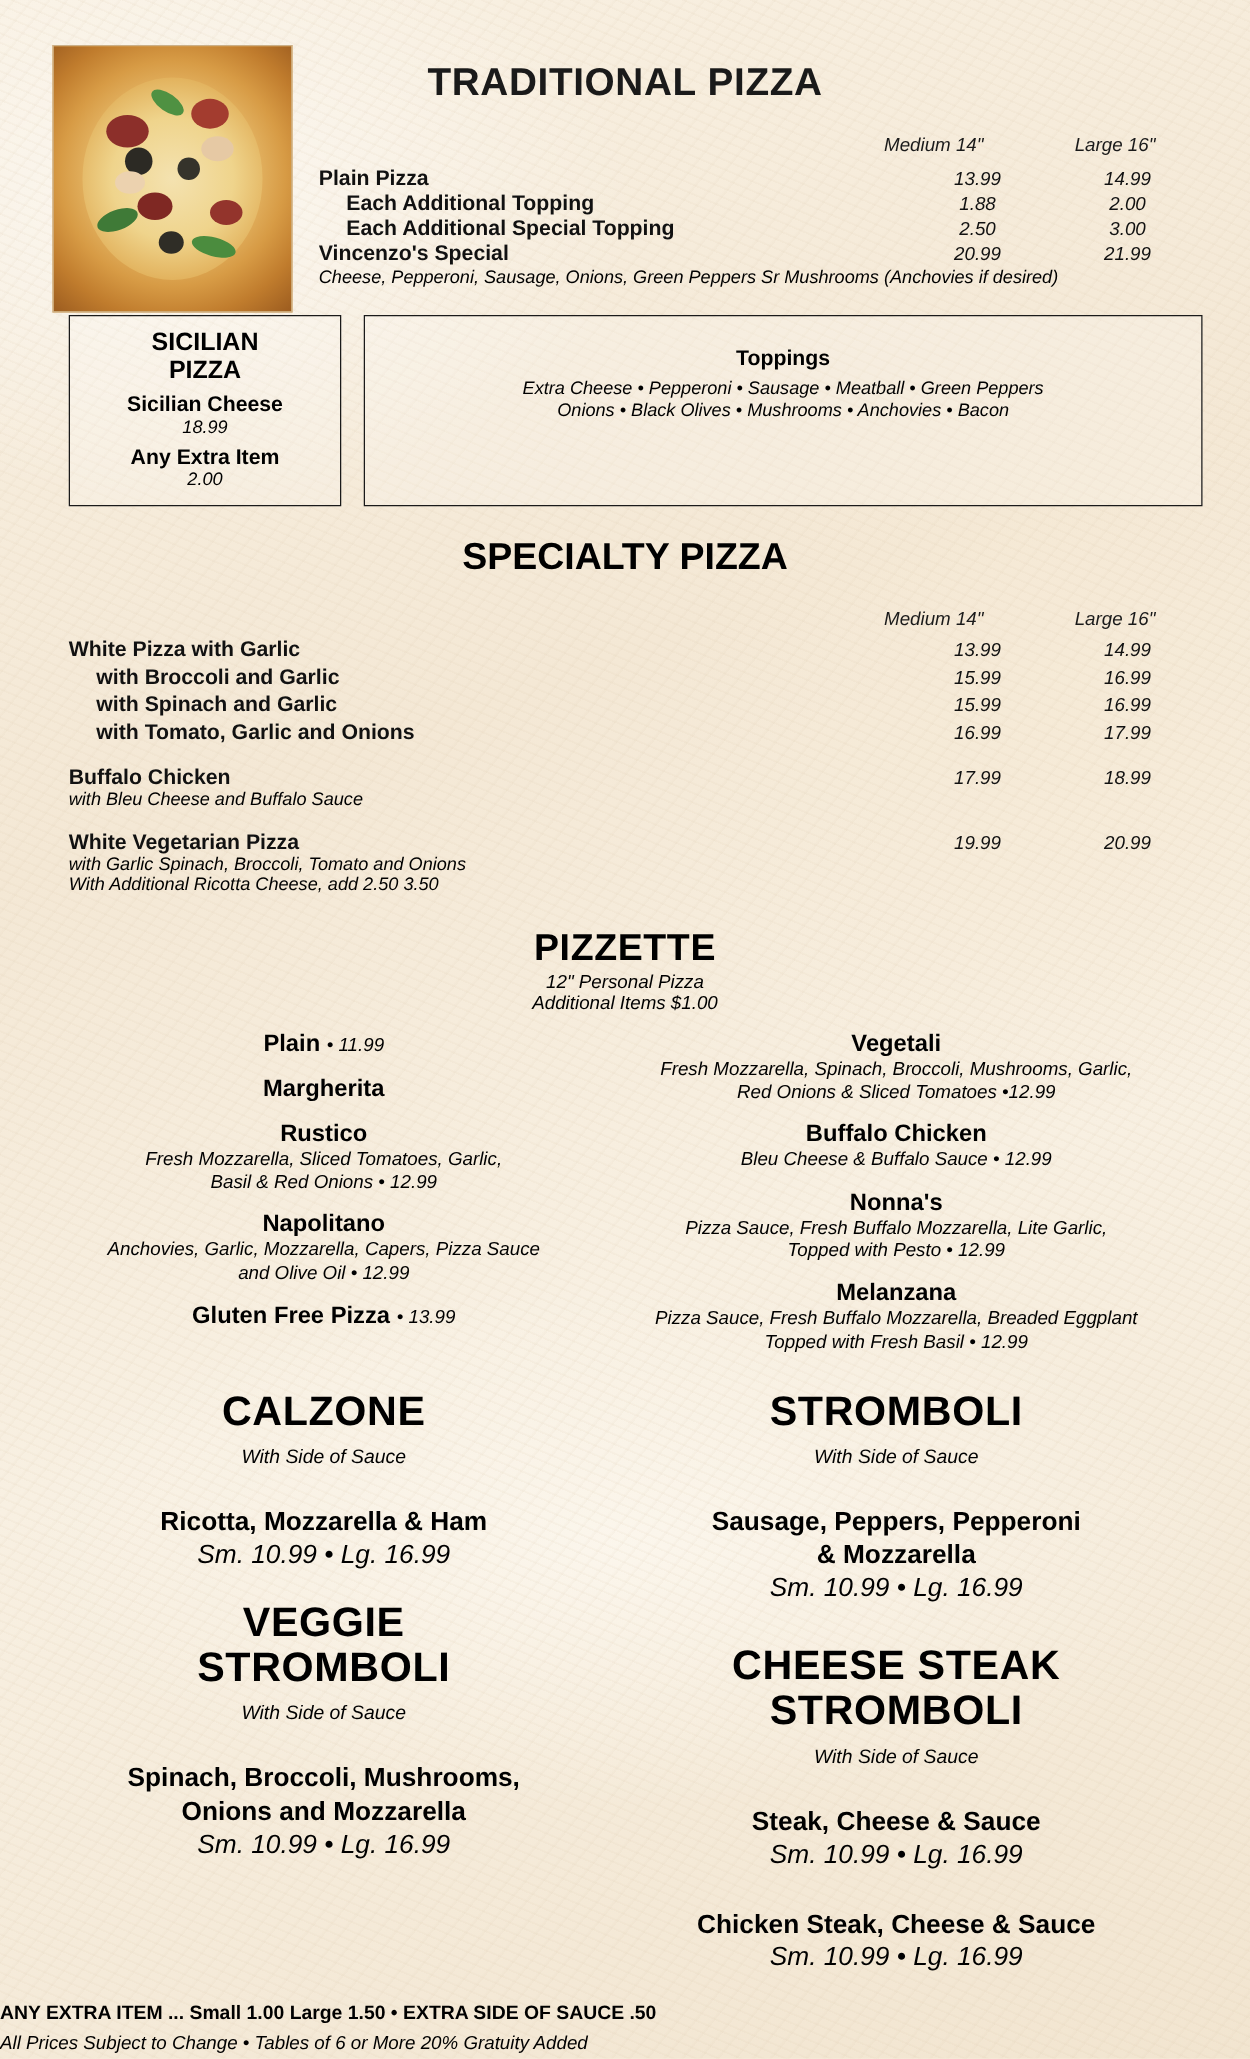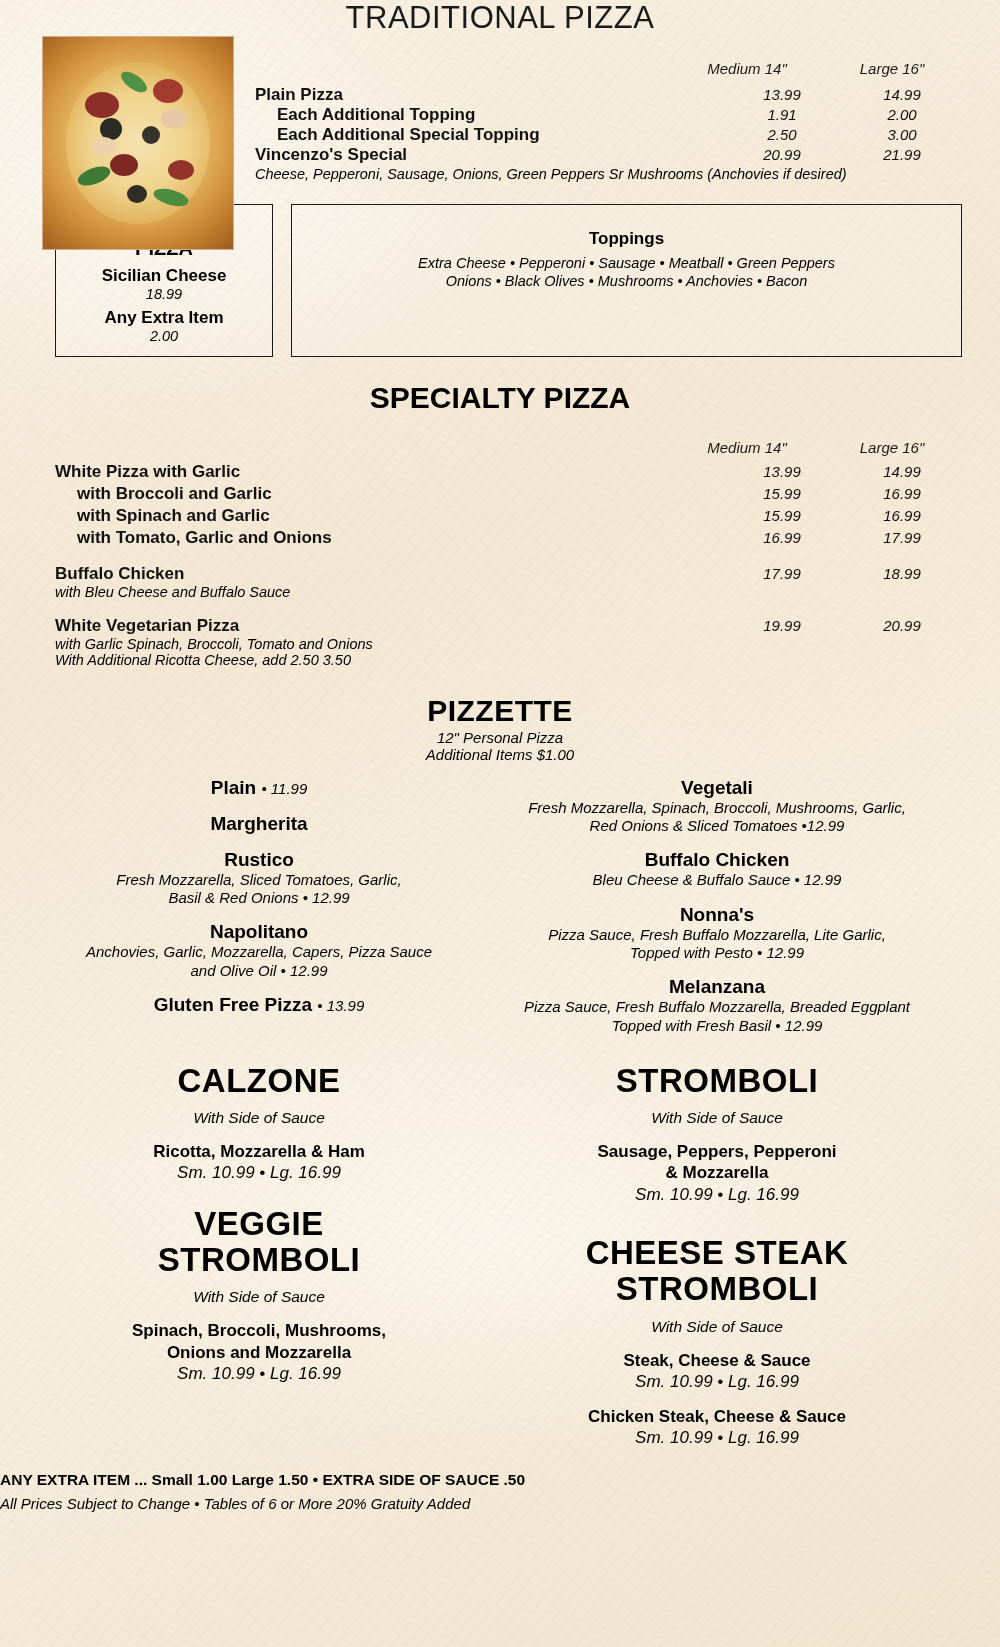--- a/index.html
+++ b/index.html
@@ -71,23 +71,24 @@
   .t7 { left: 44%; top: 70%; width: 20px; height: 18px; background:#2f2d26; border-radius:50%; }
   .t8 { left: 18%; top: 62%; width: 34px; height: 16px; background:#3f7a37; border-radius:40%; transform:rotate(-20deg); }
   .t9 { left: 58%; top: 72%; width: 36px; height: 15px; background:#4b8c3e; border-radius:40%; transform:rotate(15deg); }
   .t10 { left: 40%; top: 18%; width: 30px; height: 14px; background:#4f9142; border-radius:40%; transform:rotate(35deg); }
   .t11 { left: 62%; top: 34%; width: 26px; height: 20px; background:#e6c9a4; border-radius:50%; }
   .t12 { left: 26%; top: 47%; width: 24px; height: 18px; background:#ecd2af; border-radius:50%; }
 
   h1.section-title {
     text-align: center;
     font-size: 31px;
-    font-weight: normal;
+    font-weight: bold;
     letter-spacing: 0.5px;
     margin: 0;
+    padding-top: 48px;
     color: #1a1a1a;
   }
   .size-headers {
     display: flex;
     justify-content: flex-end;
     font-style: italic;
     font-size: 15px;
     color: #1a1a1a;
     padding-right: 38px;
     margin-top: 24px;
@@ -178,21 +179,21 @@
 
   
   .big-title {
     text-align: center;
     font-size: 33px;
     font-weight: bold;
     letter-spacing: 0.5px;
     line-height: 1.1;
   }
   .sos { text-align: center; font-size: 15.5px; font-style: italic; margin-top: 10px; }
-  .fill { text-align: center; font-size: 17px; font-weight: bold; margin-top: 14px; line-height: 1.25; }
+  .fill { text-align: center; font-size: 21px; font-weight: bold; margin-top: 30px; line-height: 1.25; }
   .fill .szs { font-weight: normal; font-style: italic; display: block; }
 
   .footer {
     text-align: left;
     margin-top: 22px;
     padding-bottom: 16px;
   }
   .footer .f1 { font-size: 15.5px; font-weight: bold; }
   .footer .f2 { font-size: 15px; font-style: italic; margin-top: 6px; }
 </style>
@@ -227,21 +228,21 @@
     </div>
 
     <div class="trad-list">
       <div class="price-row">
         <div class="name">Plain Pizza</div>
         <div class="p1">13.99</div>
         <div class="p2">14.99</div>
       </div>
       <div class="price-row">
         <div class="name indent">Each Additional Topping</div>
-        <div class="p1">1.91</div>
+        <div class="p1">1.88</div>
         <div class="p2">2.00</div>
       </div>
       <div class="price-row">
         <div class="name indent">Each Additional Special Topping</div>
         <div class="p1">2.50</div>
         <div class="p2">3.00</div>
       </div>
       <div class="price-row">
         <div class="name">Vincenzo's Special</div>
         <div class="p1">20.99</div>

